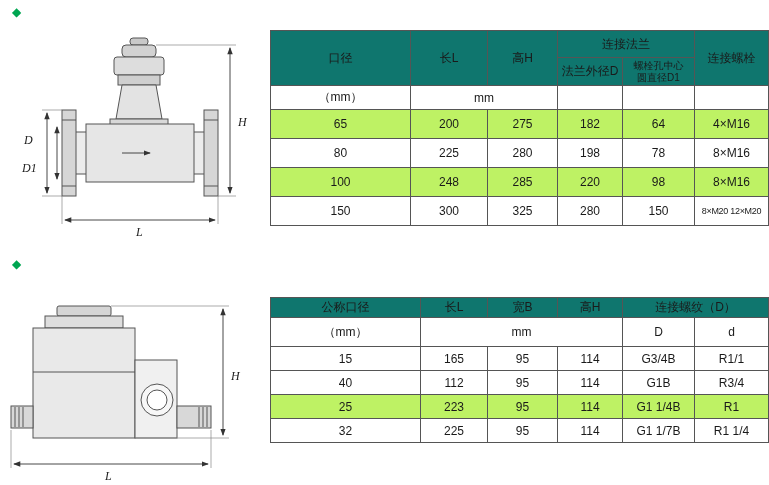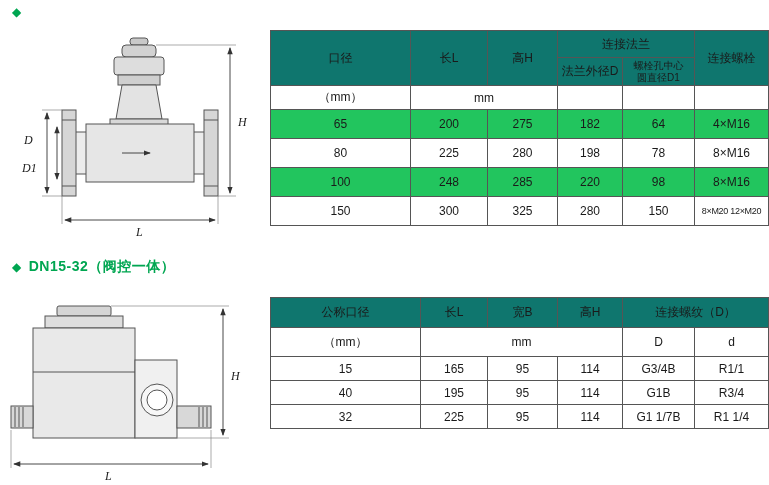--- a/index.html
+++ b/index.html
@@ -3,29 +3,29 @@
 <meta charset="utf-8">
 <style>
   html,body{margin:0;padding:0}
   body{width:769px;height:485px;background:#ffffff;font-family:"Liberation Sans","DejaVu Sans",sans-serif;position:relative;overflow:hidden}
   .page{position:absolute;inset:0;background:#fff}
   .section-title{position:absolute;display:flex;align-items:center;gap:7px;color:#00a651;font-size:14px;font-weight:bold;letter-spacing:.5px}
   .diamond{font-size:12px;line-height:1}
   table.spec{position:absolute;border-collapse:collapse;table-layout:fixed;background:#fff}
   .spec th,.spec td{border:1px solid #555;text-align:center;vertical-align:middle;font-size:12px;font-weight:normal;color:#1a1a1a;padding:1px 2px;overflow:hidden}
   .hdr{background:#0f766e}
-  tr.shaded td{background:#22c55e}
+  tr.shaded td{background:#bef264}
   .sub-label{font-size:11px}
   .sub-tiny{font-size:10px;line-height:1.2}
   td.tiny{font-size:9px;letter-spacing:-.3px;padding:3px 0}
   #table1 thead tr.hr1{height:27px}
   #table1 thead tr.hr2{height:28px}
   #table1 thead tr.hr3{height:24px}
   #table1 tbody tr{height:29px}
-  #table2 thead tr.hr1{height:30px}
+  #table2 thead tr.hr1{height:20px}
   #table2 thead tr.hr2{height:29px}
   #table2 tbody tr{height:24px}
   svg{position:absolute}
   svg .ln{stroke:#555;stroke-width:1;fill:none}
   svg .shape{stroke:#555;stroke-width:1}
   svg .dimln{stroke:#333;stroke-width:.9;fill:none}
   svg .ext{stroke:#888;stroke-width:.7;fill:none}
   svg text.dim{font-size:12px;font-style:italic;fill:#222;font-family:"Liberation Serif","DejaVu Serif",serif}
 </style>
 </head>
@@ -156,21 +156,20 @@
           <td>325</td>
           <td>280</td>
           <td>150</td>
           <td class="tiny">8×M20 12×M20</td>
         </tr>
       </tbody>
   </table>
 
   <div class="section-title" style="left:12px;top:258px">
     <span class="diamond">◆</span>
-    <span>DN15-32（阀控一体）</span>
   </div>
 
   <svg style="left:5px;top:296px" width="258" height="188" viewBox="0 0 258 188">
     <defs>
       <marker id="ar2" markerWidth="9" markerHeight="8" refX="7" refY="3.5" orient="auto">
         <path d="M0,0.5 L8,3.5 L0,6.5 Z" fill="#333"></path>
       </marker>
       <marker id="ar2s" markerWidth="9" markerHeight="8" refX="1" refY="3.5" orient="auto">
         <path d="M8,0.5 L0,3.5 L8,6.5 Z" fill="#333"></path>
       </marker>
@@ -240,26 +239,34 @@
         <tr>
           <td>15</td>
           <td>165</td>
           <td>95</td>
           <td>114</td>
           <td>G3/4B</td>
           <td>R1/1</td>
         </tr>
         <tr>
           <td>40</td>
-          <td>195</td>
+          <td>112</td>
           <td>95</td>
           <td>114</td>
           <td>G1B</td>
           <td>R3/4</td>
         </tr>
+        <tr class="shaded">
+          <td>25</td>
+          <td>223</td>
+          <td>95</td>
+          <td>114</td>
+          <td>G1 1/4B</td>
+          <td>R1</td>
+        </tr>
         <tr>
           <td>32</td>
           <td>225</td>
           <td>95</td>
           <td>114</td>
           <td>G1 1/7B</td>
           <td>R1 1/4</td>
         </tr>
       </tbody>
   </table>

